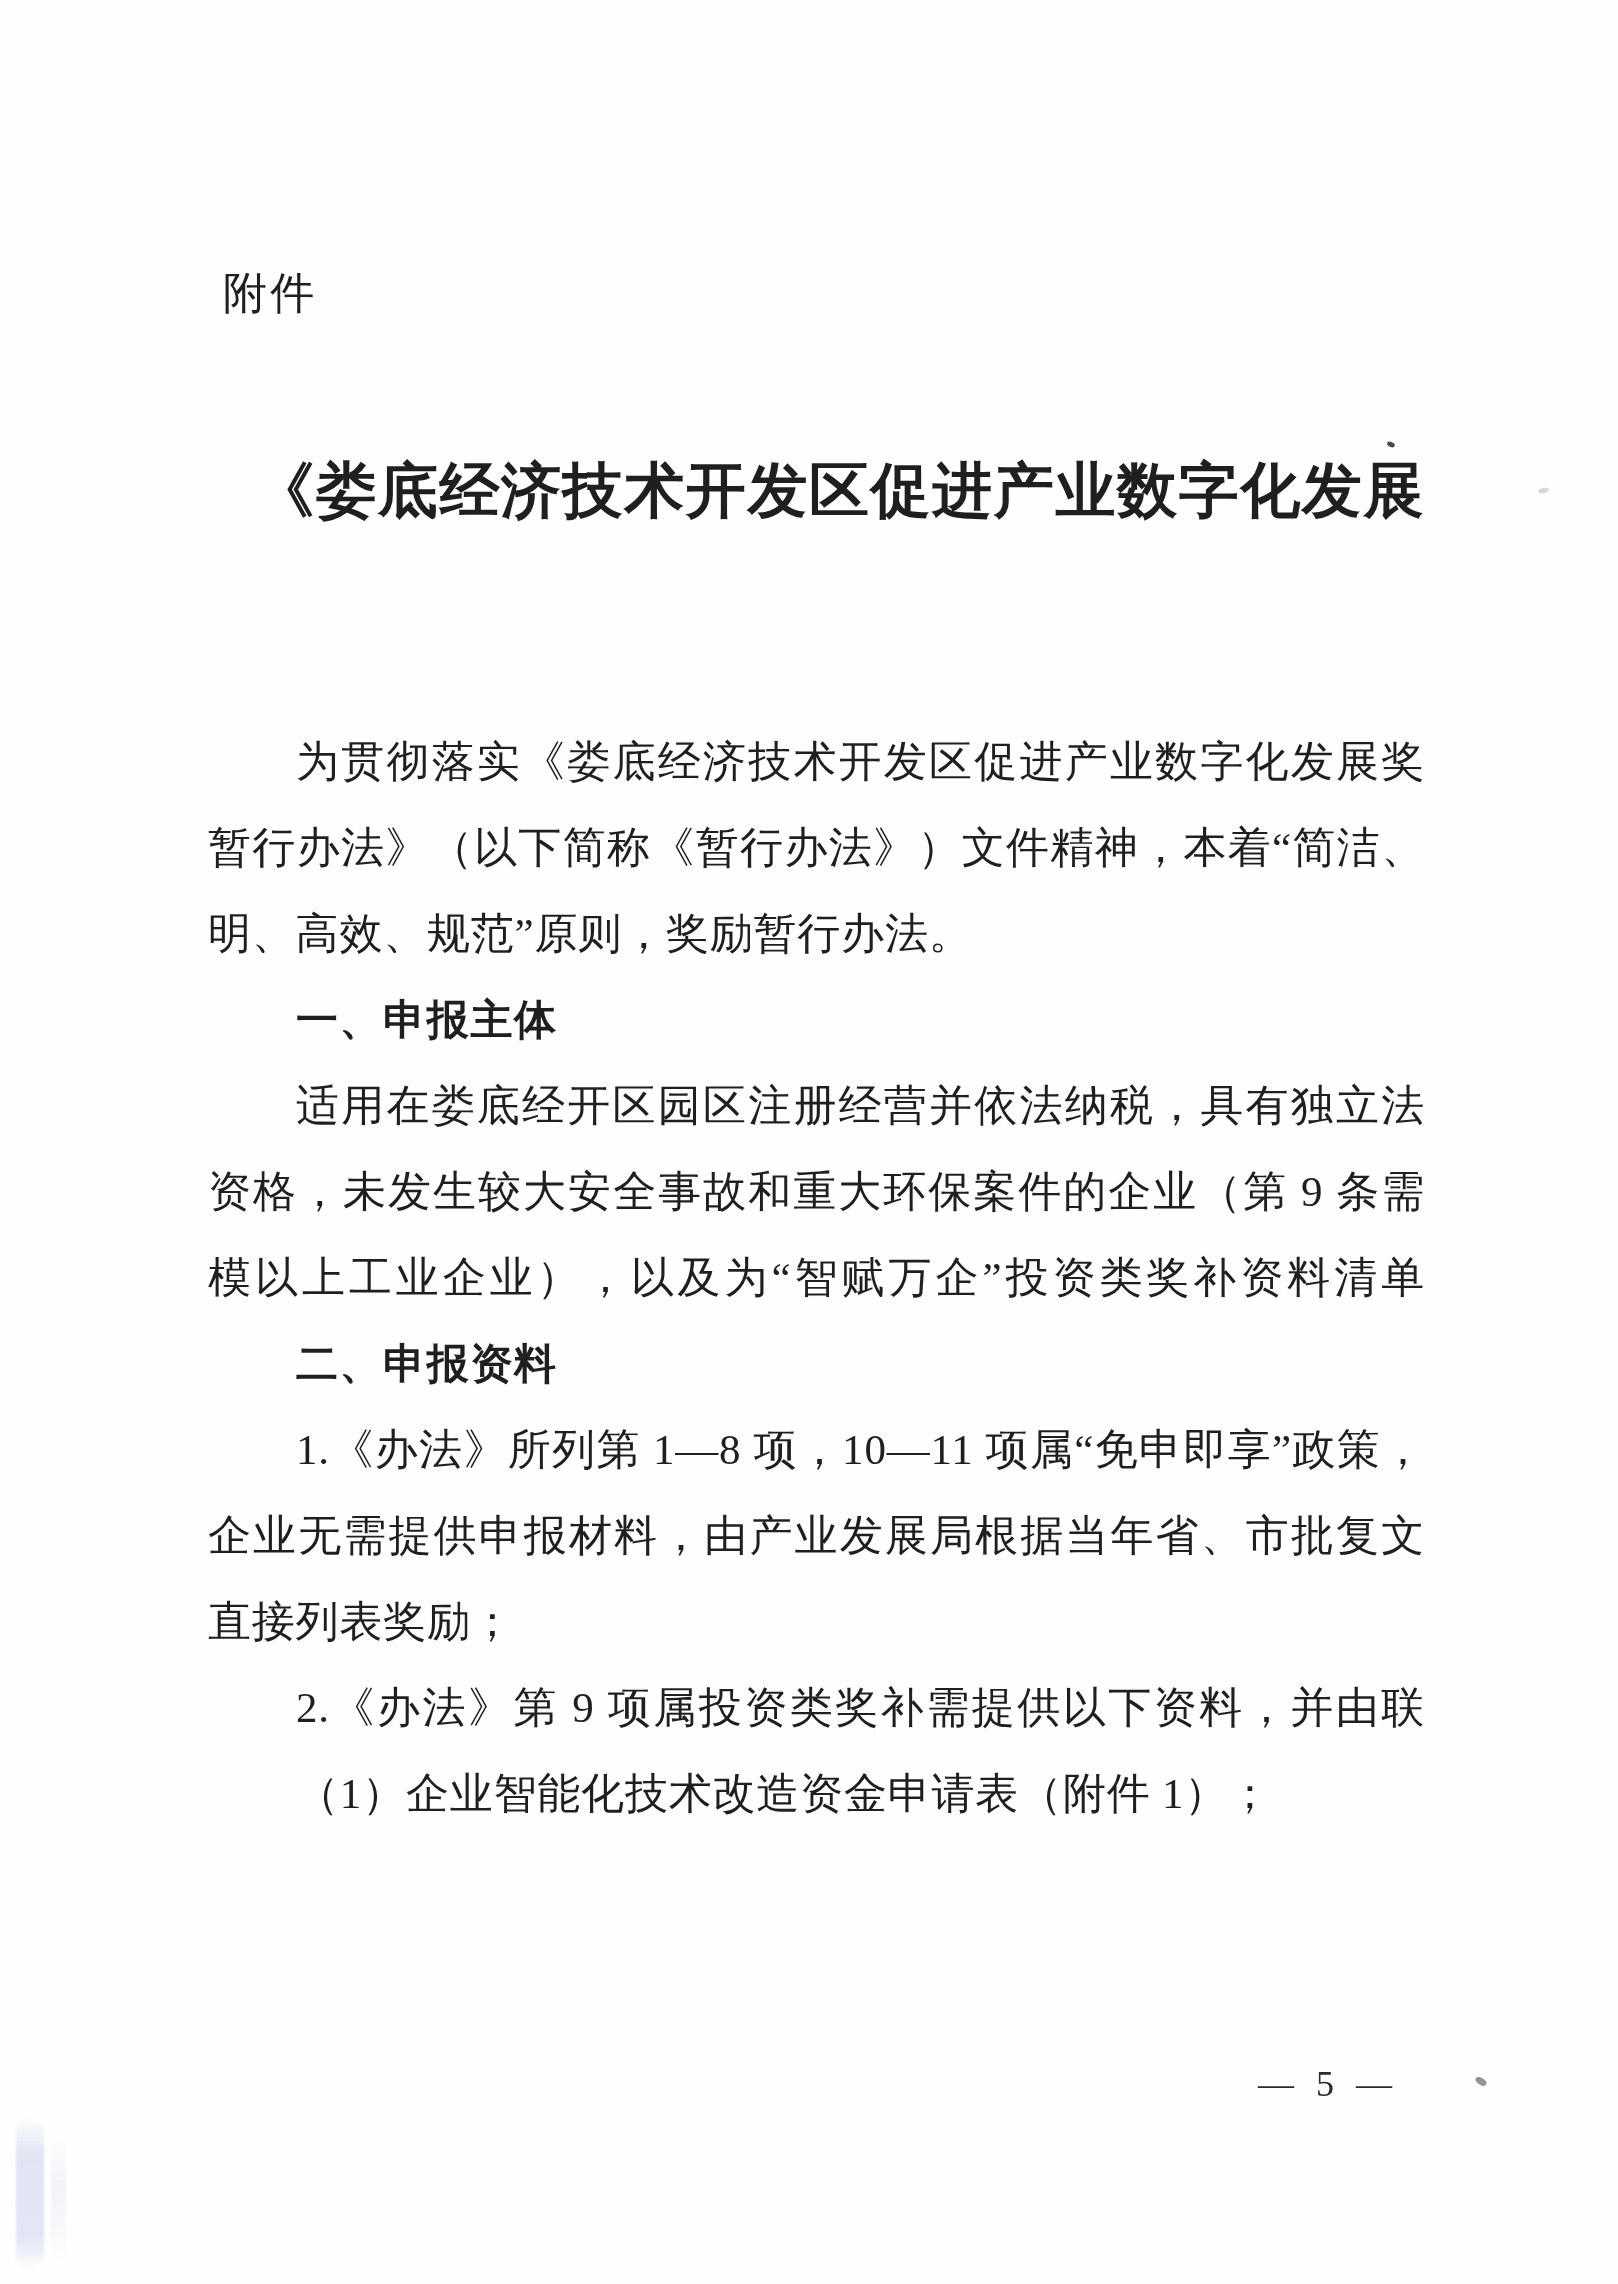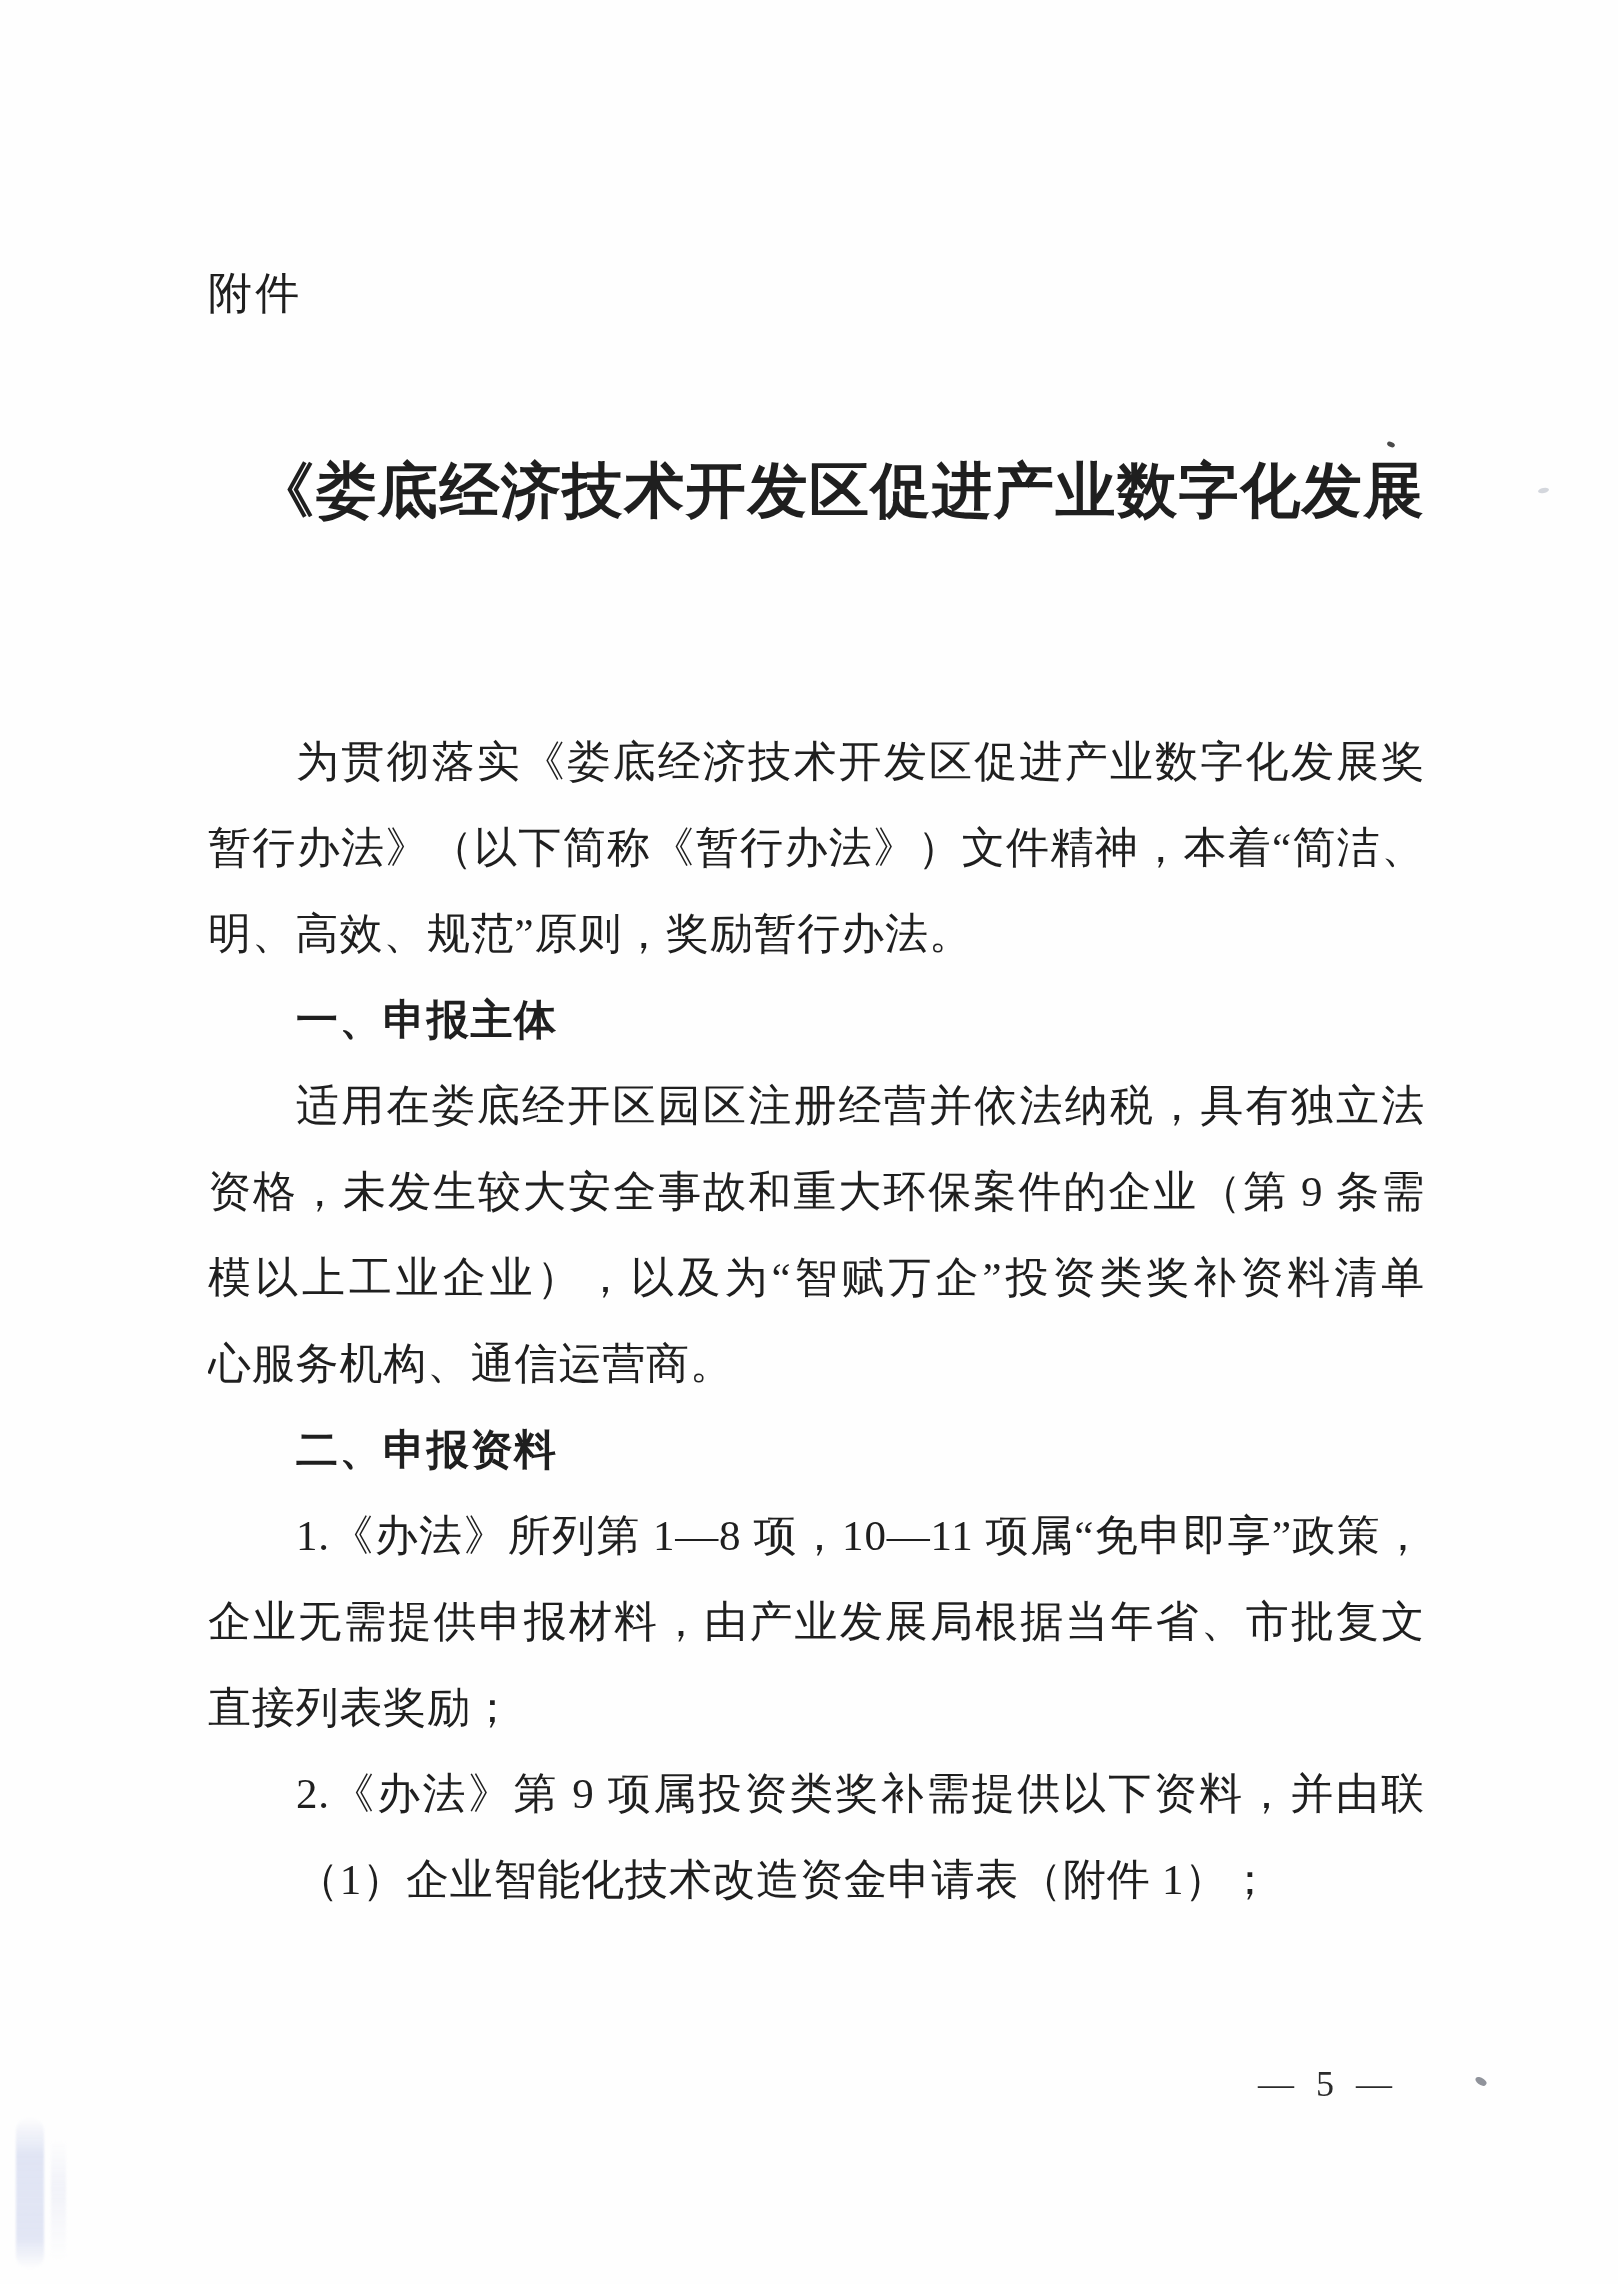--- a/index.html
+++ b/index.html
@@ -13,21 +13,21 @@
     height: 2284px;
     margin: 0 auto;
     background: #fefefe;
     overflow: hidden;
     color: #1f1f1f;
     font-family: "Liberation Serif", "DejaVu Serif", serif;
   }
   
   .attachment {
     position: absolute;
-    left: 208px;
+    left: 223px;
     top: 265px;
     font-size: 44px;
     line-height: 1.25;
     font-family: "Liberation Sans", "DejaVu Sans", sans-serif;
     font-weight: 500;
     letter-spacing: 3.3px;
   }
   
   .title {
     position: absolute;
@@ -137,21 +137,20 @@
   </h1>
 
   <div class="body">
     <div class="ln full ind">为贯彻落实《娄底经济技术开发区促进产业数字化发展奖励</div>
     <div class="ln full">暂行办法》（以下简称《暂行办法》）文件精神，本着“简洁、透</div>
     <div class="ln">明、高效、规范”原则，奖励暂行办法。</div>
     <div class="ln heading ind">一、申报主体</div>
     <div class="ln full ind">适用在娄底经开区园区注册经营并依法纳税，具有独立法人</div>
     <div class="ln full">资格，未发生较大安全事故和重大环保案件的企业（第 9 条需规</div>
     <div class="ln full">模以上工业企业），以及为“智赋万企”投资类奖补资料清单</div>
-    <div class="ln">心服务机构、通信运营商。</div>
     <div class="ln heading ind">二、申报资料</div>
     <div class="ln full ind">1.《办法》所列第 1—8 项，10—11 项属“免申即享”政策，</div>
     <div class="ln full">企业无需提供申报材料，由产业发展局根据当年省、市批复文件</div>
     <div class="ln">直接列表奖励；</div>
     <div class="ln full ind">2.《办法》第 9 项属投资类奖补需提供以下资料，并由联合</div>
     <div class="ln ind">（1）企业智能化技术改造资金申请表（附件 1）；</div>
   </div>
 
   <div class="pageno">— 5 —</div>
 

